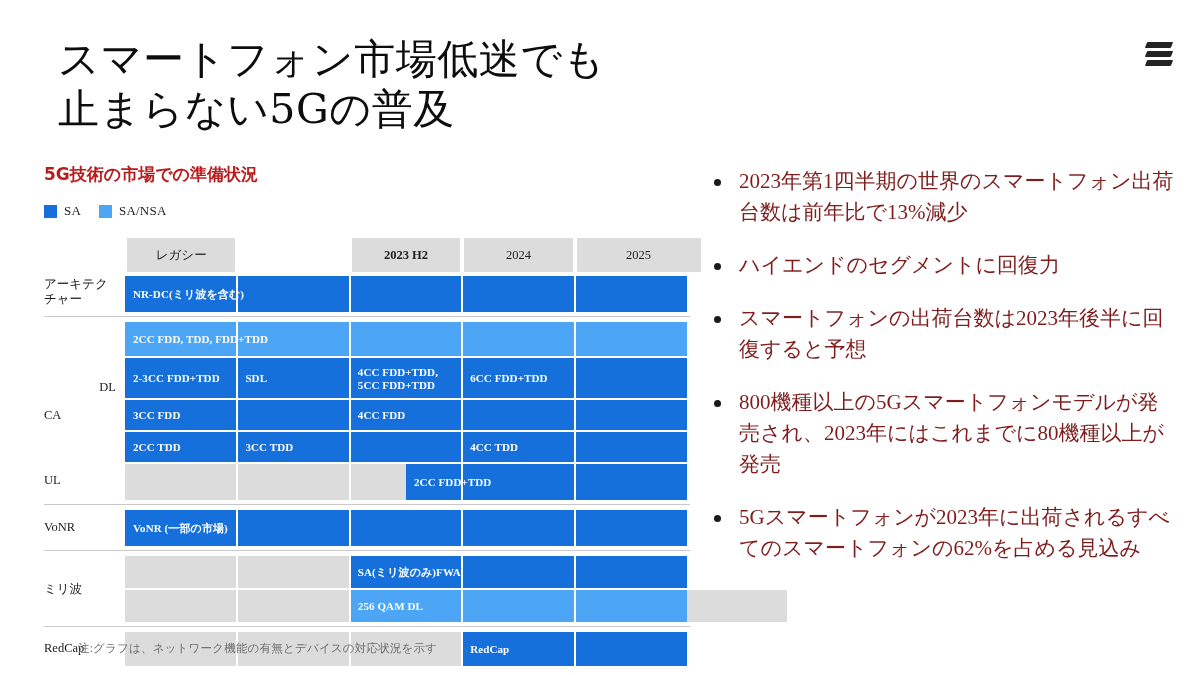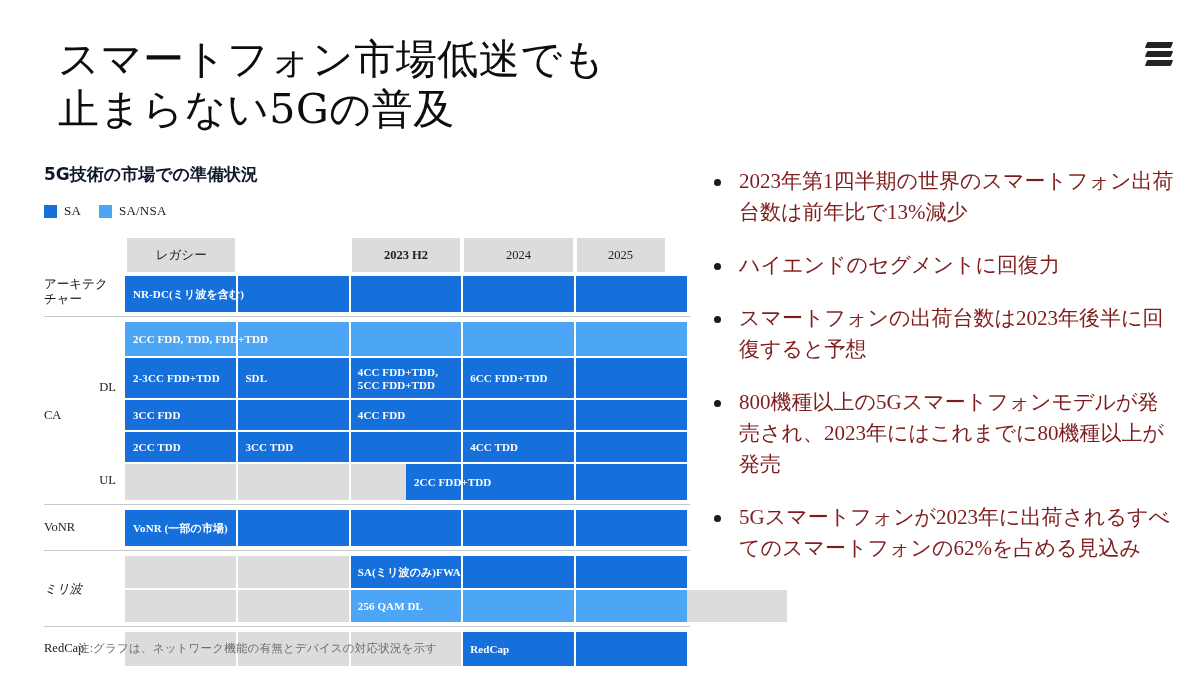--- a/index.html
+++ b/index.html
@@ -22,21 +22,21 @@
     font-family:"DejaVu Serif",serif;
     font-size:41px;line-height:50px;font-weight:400;color:#0d0d0d;
     letter-spacing:.5px;
   }
   .title .ln{display:block;}
 
   
   .subtitle{
     position:absolute;left:44px;top:163px;
     font-family:"DejaVu Sans","Liberation Sans",sans-serif;
-    font-size:17px;font-weight:700;color:#0f172a;
+    font-size:17px;font-weight:700;color:#b91c1c;
   }
   .legend{position:absolute;left:44px;top:203px;display:flex;align-items:center;gap:18px;}
   .legend-item{display:flex;align-items:center;gap:7px;}
   .swatch{width:13px;height:13px;display:inline-block;}
   .legend-label{font-size:13px;letter-spacing:.2px;color:#1a1a1a;}
 
   
   #chart{position:absolute;left:44px;top:238px;width:646px;height:392px;}
   .labelcol{position:absolute;left:0;top:0;width:81px;height:392px;}
   .plot{position:absolute;left:81px;top:0;right:0;height:392px;}
@@ -106,30 +106,30 @@
     <span class="swatch" style="background:#4da6f5"></span>
     <span class="legend-label">SA/NSA</span>
   </div>
 </div>
 
 <div id="chart">
   <div class="labelcol" id="labelcol">
       <div class="rlabel" style="top: 39px; left: 0px; width: 68px;">アーキテクチャー</div>
       <div class="rlabel" style="top: 170px; left: 0px; width: 40px;">CA</div>
       <div class="rlabel right" style="top: 142px; left: 0px; width: 72px; text-align: right;">DL</div>
-      <div class="rlabel right" style="top: 235px; left: 0px; width: 72px; text-align: right;">UL</div>
+      <div class="rlabel right" style="top: 235px; left: 0px; width: 72px; text-align: left;">UL</div>
       <div class="rlabel" style="top: 282px; left: 0px; width: 60px;">VoNR</div>
-      <div class="rlabel" style="top: 344px; left: 0px; width: 60px; font-style: italic;">ミリ波</div>
+      <div class="rlabel" style="top: 344px; left: 0px; width: 60px;">ミリ波</div>
       <div class="rlabel" style="top: 403px; left: 0px; width: 70px;">RedCap</div>
     </div>
   <div class="plot" id="plot">
       <div class="hdr-cell" style="left: 2px; width: 108.4px;">レガシー</div>
       <div class="hdr-cell" style="left: 226.8px; width: 108.4px; font-weight: bold;">2023 H2</div>
       <div class="hdr-cell" style="left: 339.2px; width: 108.4px;">2024</div>
-      <div class="hdr-cell" style="left: 451.6px; width: 88px;">2025</div>
+      <div class="hdr-cell" style="left: 451.6px; width: 124px;">2025</div>
       <div class="band" style="top: 38px; height: 36px; width: 562px;">
         <div class="bar" style="left: 0px; width: 562px; background: rgb(21, 112, 220);"></div>
         <div class="bar-label" style="left: 8px; top: 50%; transform: translateY(-50%);">NR-DC(ミリ波を含む)</div>
         <div class="gridline" style="left: 111.4px;"></div>
         <div class="gridline" style="left: 223.8px;"></div>
         <div class="gridline" style="left: 336.2px;"></div>
         <div class="gridline" style="left: 448.6px;"></div>
       </div>
       <div class="band" style="top: 84px; height: 34px; width: 562px;">
         <div class="bar" style="left: 0px; width: 562px; background: rgb(77, 166, 245);"></div>

